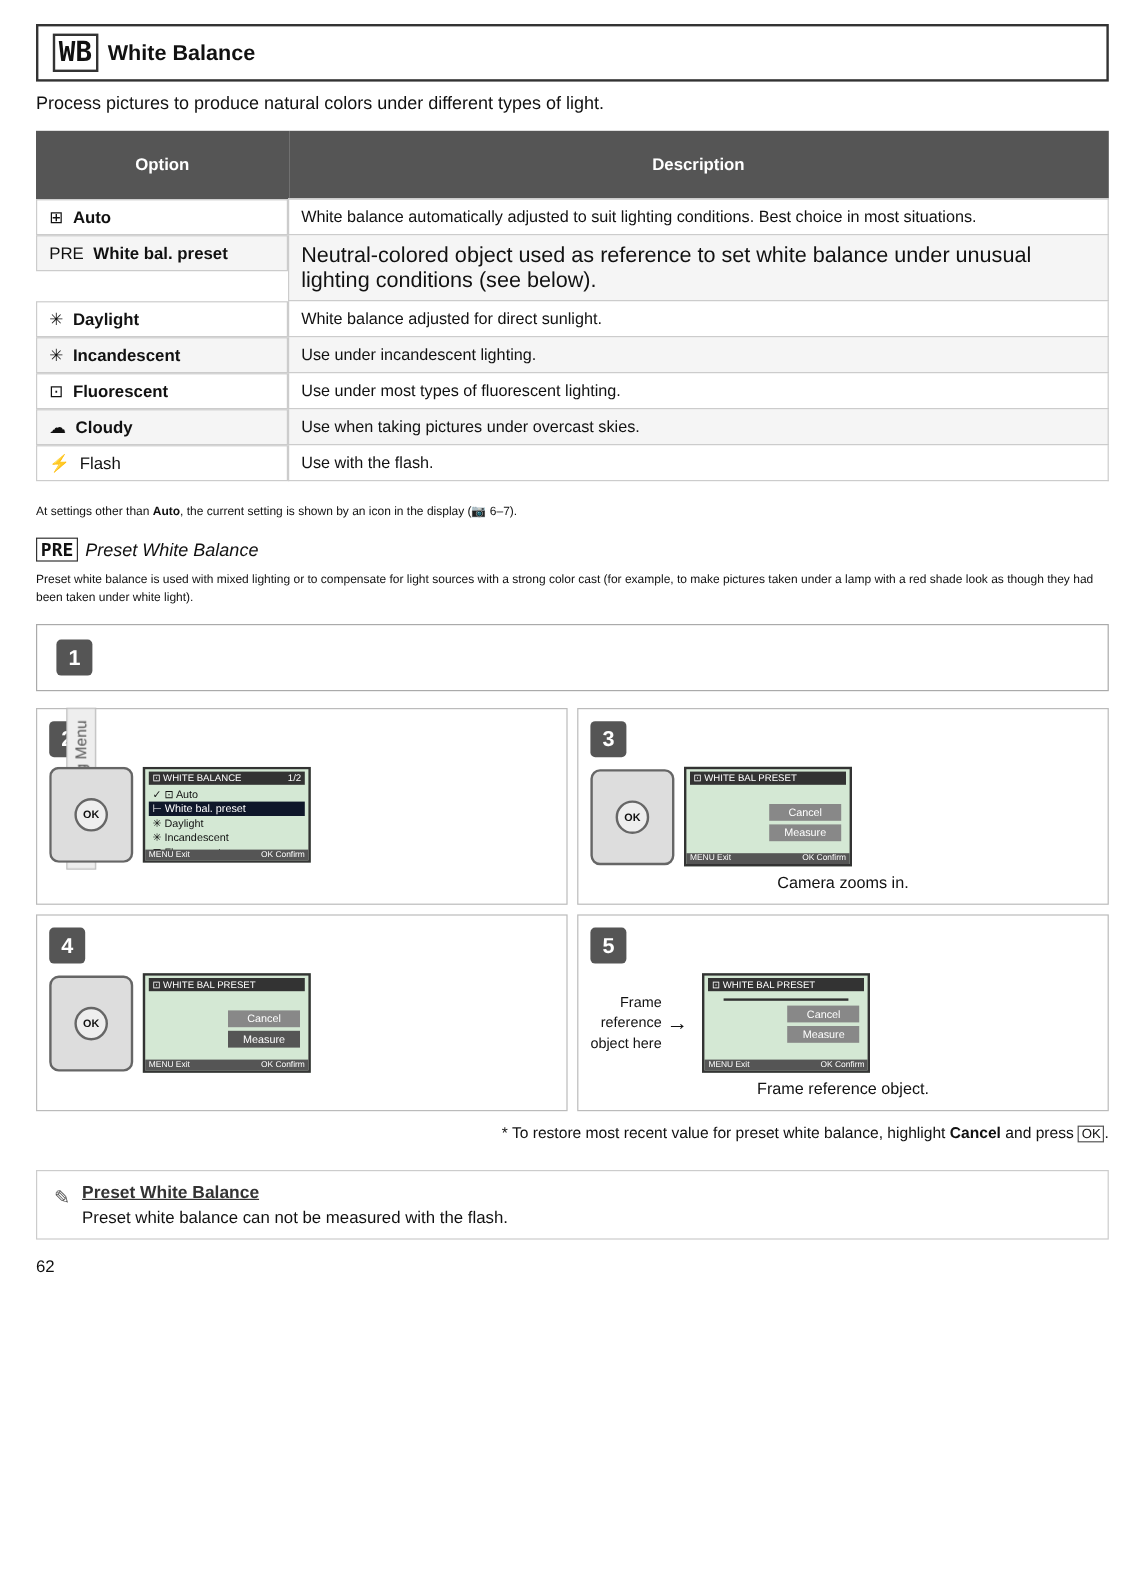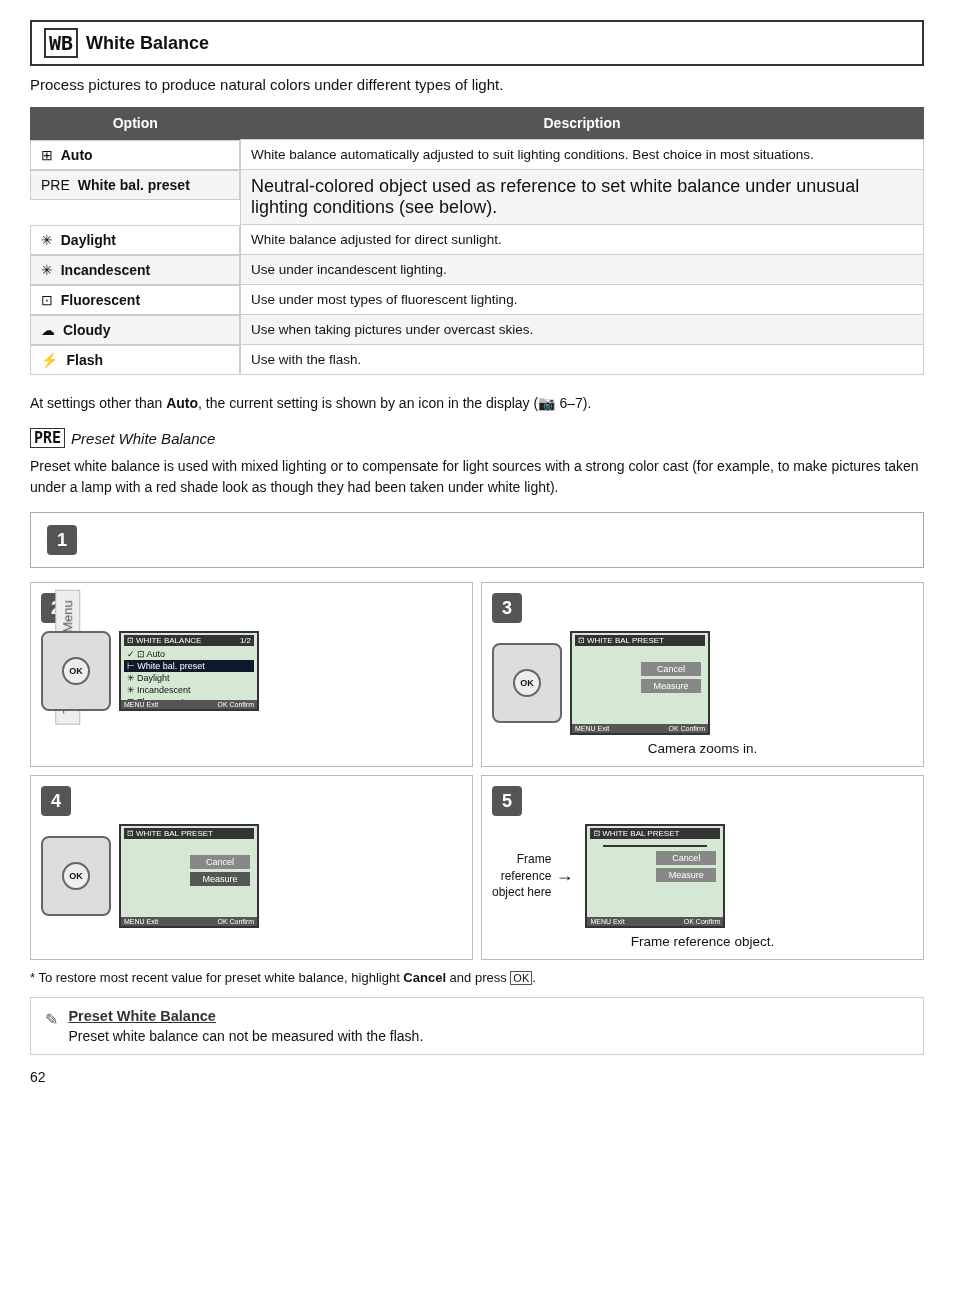--- a/index.html
+++ b/index.html
@@ -16,21 +16,21 @@
     
     .page-header {
       border: 2px solid #333;
       padding: 6px 12px;
       display: flex;
       align-items: center;
       gap: 8px;
       margin-bottom: 10px;
     }
     .wb-icon {
-      font-size: 20px;
+      font-size: 23px;
       font-weight: bold;
       border: 2px solid #333;
       padding: 1px 3px;
       font-family: monospace;
     }
     .page-header-title {
       font-size: 18px;
       font-weight: bold;
     }
 
@@ -41,41 +41,41 @@
 
     
     .wb-table {
       width: 100%;
       border-collapse: collapse;
       margin-bottom: 18px;
     }
     .wb-table th {
       background: #555;
       color: #fff;
-      padding: 8px 10px;
+      padding: 20px 10px;
       font-size: 14px;
       font-weight: bold;
       text-align: center;
     }
     .wb-table td {
       border: 1px solid #ccc;
       padding: 6px 10px;
       font-size: 14px;
       vertical-align: middle;
     }
     .wb-table tr:nth-child(even) td {
       background: #f5f5f5;
     }
     .wb-table td:first-child {
       width: 210px;
     }
 
     
     .body-text {
-      font-size: 14px;
+      font-size: 10px;
       margin-bottom: 14px;
       line-height: 1.5;
     }
     .body-text strong {
       font-weight: bold;
     }
 
     
     .section-heading {
       display: flex;
@@ -215,21 +215,21 @@
       color: #fff;
       font-size: 7px;
       padding: 1px 3px;
       display: flex;
       justify-content: space-between;
     }
 
     
     .lcd-preset {
       width: 140px;
-      height: 104px;
+      height: 83px;
       background: #d4e8d4;
       border: 2px solid #333;
       font-size: 9px;
       padding: 2px 3px;
       flex-shrink: 0;
       position: relative;
     }
     .lcd-preset-title {
       background: #333;
       color: #fff;
@@ -264,21 +264,22 @@
       color: #fff;
       font-size: 7px;
       padding: 1px 3px;
       display: flex;
       justify-content: space-between;
     }
 
     
     .footnote {
       font-size: 13px;
-      margin-bottom: 12px;
+      margin-bottom: 24px;
+      text-align: right;
     }
 
     
     .note-box {
       border: 1px solid #ccc;
       padding: 10px 14px;
       display: flex;
       align-items: flex-start;
       gap: 10px;
     }
@@ -389,21 +390,21 @@
       <tr>
         <td style="display: flex; align-items: center; gap: 8px; padding: 6px 10px;">
           <span style="font-size: 14px;">☁</span>
           <span style="font-weight: bold;">Cloudy</span>
         </td>
         <td style="font-size: 13.5px;">Use when taking pictures under overcast skies.</td>
       </tr>
       <tr>
         <td style="display: flex; align-items: center; gap: 8px; padding: 6px 10px;">
           <span style="font-size: 14px;">⚡</span>
-          <span style="font-weight: bold;">Flash</span>
+          <span style="font-weight: normal;">Flash</span>
         </td>
         <td style="font-size: 13.5px;">Use with the flash.</td>
       </tr>
     </tbody>
 </table>
 
 <p class="body-text">
   At settings other than <strong>Auto</strong>, the current setting is shown by an icon in the display (📷 6–7).
 </p>
 

